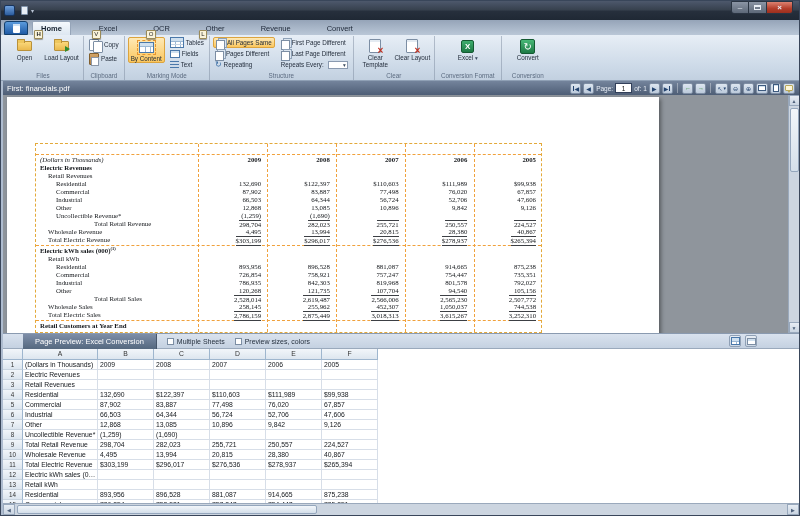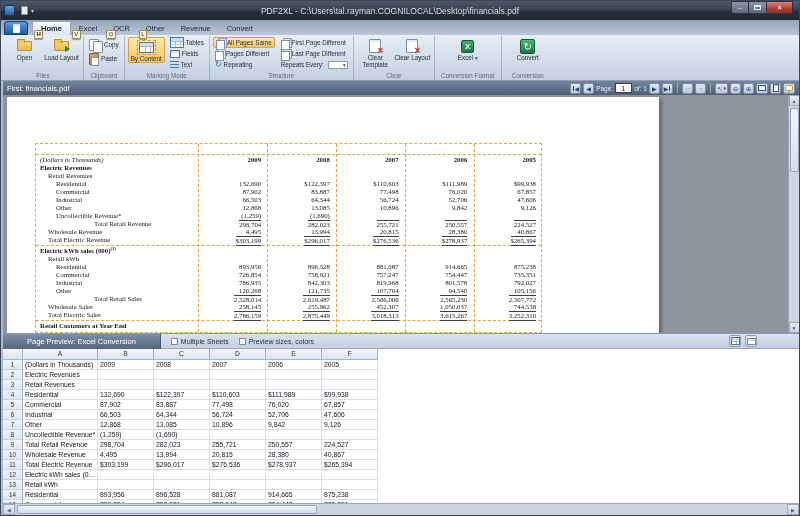--- a/index.html
+++ b/index.html
@@ -16,21 +16,21 @@
   .winbtns{margin-left:auto;display:flex;align-self:flex-start;margin-right:6px;z-index:3;}
   .wb{width:18px;height:13px;display:inline-flex;align-items:center;justify-content:center;font-size:8px;color:#e8edf4;background:linear-gradient(#8b95a5,#5d6878);border:1px solid #2a3442;border-left:none;}
   .wb.min{border-left:1px solid #2a3442;border-radius:0 0 0 3px;line-height:4px;}
   .wb.close{width:26px;background:linear-gradient(#dd8270,#b33d2a 60%,#9c2f1e);border-radius:0 0 3px 0;font-weight:bold;}
   .maxbox{width:7px;height:5px;border:1px solid #e8edf4;border-top-width:2px;}
 
   
   .tabrow{height:15px;flex:none;background:linear-gradient(#95a4b8,#bac7d7);display:flex;align-items:flex-end;padding-left:3px;position:relative;z-index:2;}
   .appbtn{width:24px;height:14px;border-radius:3px 3px 0 0;background:linear-gradient(#5b9bdd,#1f5aa5);border:1px solid #14406e;display:flex;align-items:center;justify-content:center;margin-right:4px;}
   .appbtn-page{width:7px;height:9px;background:#fff;border-radius:1px;box-shadow:inset 0 2px 0 #cfe2f4;}
-  .tabs{display:flex;height:15px;align-items:flex-end;}
+  .tabs{display:flex;height:15px;align-items:flex-end;gap:20px;}
   .rtab{position:relative;height:14px;padding:0 8px;font-size:7.5px;color:#1c2636;display:flex;align-items:center;white-space:nowrap;}
   .rtab.active{background:linear-gradient(#f5f9fd,#dde7f1);border:1px solid #96a5b9;border-bottom:none;border-radius:2px 2px 0 0;font-weight:bold;color:#14202e;}
   .keytip{position:absolute;left:1px;bottom:-4px;background:#faf4da;border:1px solid #9a8a58;border-radius:1px;font-size:6px;line-height:7px;padding:0 1.5px;color:#222;box-shadow:0 1px 1px rgba(0,0,0,.35);z-index:6;}
 
   
   .ribbon{height:46px;flex:none;background:linear-gradient(#e7eef6,#ccd9e7 72%,#c2d0e0);border-bottom:1px solid #8fa0b5;display:flex;padding:1px 2px 0 2px;}
   .rgroup{display:flex;flex-direction:column;border-right:1px solid rgba(125,140,160,.5);padding:1px 3px 0 3px;}
   .gbody{flex:1;display:flex;align-items:flex-start;}
   .glabel{height:9px;line-height:9px;font-size:6.3px;color:#5c6b80;text-align:center;white-space:nowrap;}
   .btn-big{width:37px;display:flex;flex-direction:column;align-items:center;font-size:6.3px;line-height:7px;text-align:center;color:#1f2937;border-radius:2px;padding-top:1px;}
@@ -122,21 +122,21 @@
   sup{font-size:4.5px;vertical-align:super;line-height:0;}
 
   .vscroll{position:absolute;top:0;bottom:0;right:0;width:11px;background:#ccd5e0;border-left:1px solid #9aa9bc;display:flex;flex-direction:column;align-items:center;}
   .varrow{height:11px;width:11px;font-size:5px;color:#4e617c;display:flex;align-items:center;justify-content:center;background:linear-gradient(#e7edf4,#c9d4e1);border:1px solid #98a8bc;}
   .varrow.bottom{margin-top:auto;}
   .vthumb{width:9px;height:64px;margin-top:2px;background:linear-gradient(#f2f6fa,#d4dfea);border:1px solid #94a6bc;border-radius:2px;}
 
   
   .preview-panel{height:170px;flex:none;border-top:1px solid #8a9ab0;display:flex;flex-direction:column;background:#fff;}
   .preview-tabs{height:15px;flex:none;background:linear-gradient(#d9e2ee,#c4d1e1);display:flex;align-items:center;border-bottom:1px solid #9aa9bc;}
-  .ptab{height:15px;display:flex;align-items:center;padding:0 24px;background:linear-gradient(#7d8ea8,#55687f);color:#fff;font-size:7.5px;white-space:nowrap;border-right:1px solid #46566b;}
+  .ptab{height:15px;display:flex;align-items:center;padding:0 12px;background:linear-gradient(#7d8ea8,#55687f);color:#fff;font-size:7.5px;white-space:nowrap;border-right:1px solid #46566b;margin-left:20px;}
   .cb{width:7px;height:7px;background:#fff;border:1px solid #7c8ea4;margin-left:10px;flex:none;}
   .cb-label{font-size:7px;color:#25303e;margin-left:3px;white-space:nowrap;}
   .pt-icons{margin-left:auto;margin-right:42px;display:flex;gap:4px;}
   .pticon{width:12px;height:12px;background:linear-gradient(#e7edf4,#ccd7e4);border:1px solid #8fa0b5;border-radius:2px;display:flex;align-items:center;justify-content:center;}
   .i-panel{width:9px;height:7px;background:#fff;border:1px solid #7c8ea4;box-shadow:inset 0 2px 0 #cfe0ef;}
 
   #grid{flex:1;overflow:hidden;background:#fff;font-size:6.8px;color:#14181d;}
   .ghead{display:flex;height:11px;}
   .gcorner{width:20px;flex:none;background:linear-gradient(#f2f6fa,#dde6ef);border-right:1px solid #9eb6ce;border-bottom:1px solid #9eb6ce;}
   .gcol{width:56px;flex:none;background:linear-gradient(#f2f6fa,#dde6ef);border-right:1px solid #9eb6ce;border-bottom:1px solid #9eb6ce;text-align:center;line-height:10px;color:#333;}
@@ -156,21 +156,20 @@
 <body>
 
 <div class="window">
 
   <div class="titlebar">
     <span class="appicon"></span>
     <span class="qat-btn">
         <span class="qat-page"></span>
       </span>
     <span class="qat-caret">▾</span>
-    <div class="title">PDF2XL - C:\Users\tal.rayman.COGNILOCAL\Desktop\financials.pdf</div>
     <div class="winbtns">
       <span class="wb min">–</span>
       <span class="wb max">
           <span class="maxbox"></span>
         </span>
       <span class="wb close">×</span>
     </div>
   </div>
 
   <div class="tabrow">

